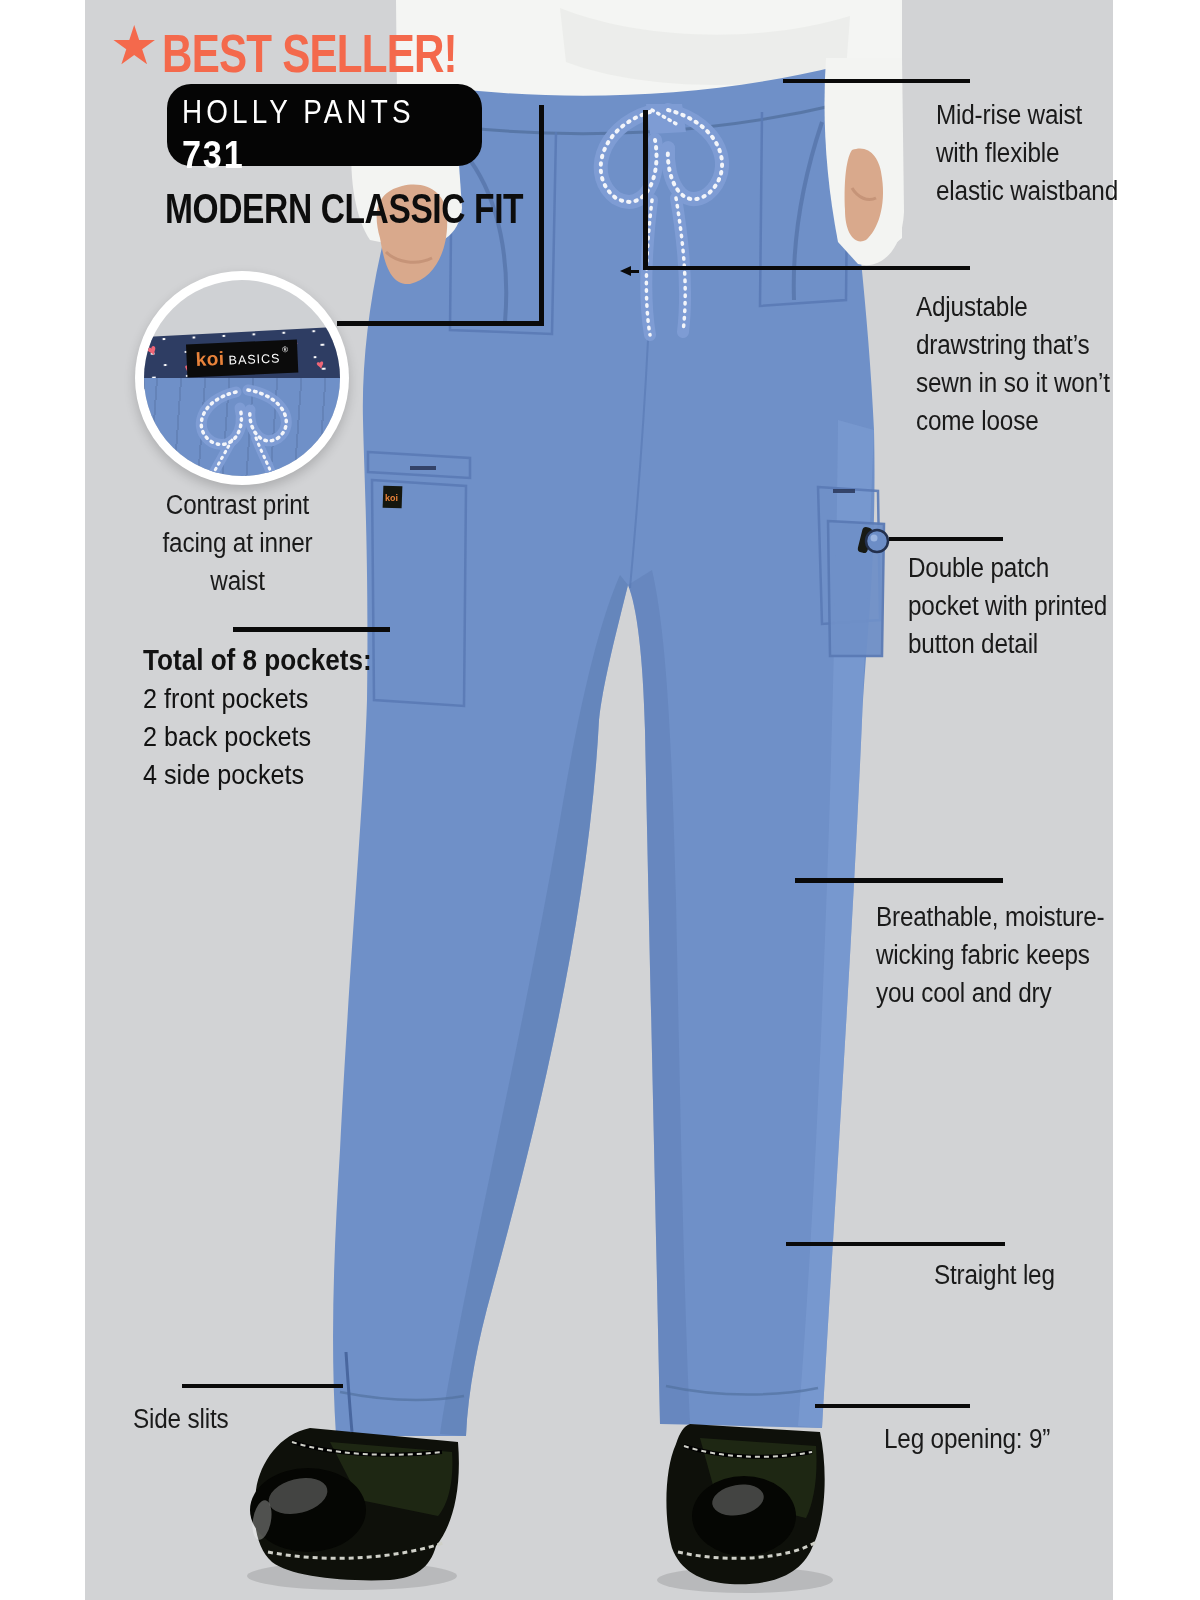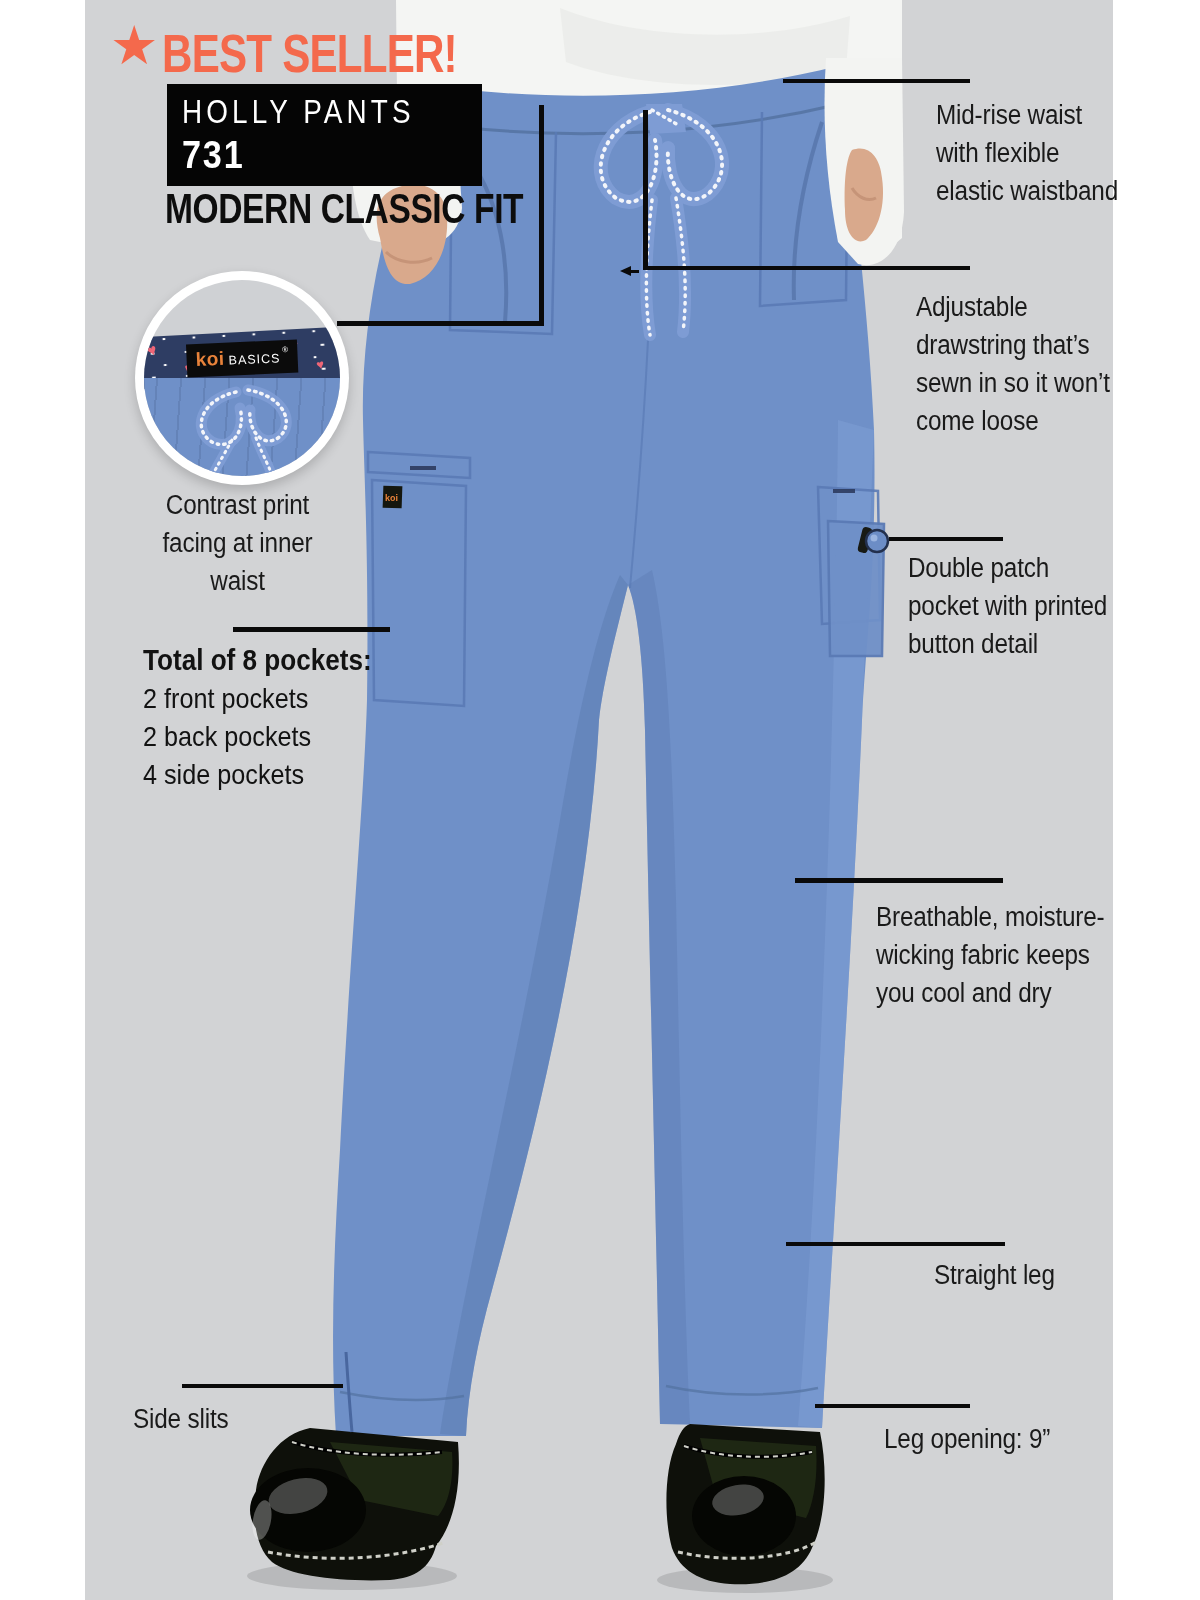--- a/index.html
+++ b/index.html
@@ -17,21 +17,21 @@
   .arrow-tail{position:absolute;width:9px;height:3px;background:#0a0a0a;}
 
   
   .callout{position:absolute;color:#1a1a1a;font-size:27px;line-height:38px;
            white-space:pre-line;letter-spacing:-0.2px;
            transform:scaleX(.9);transform-origin:left top;}
   .callout.center{text-align:center;transform-origin:center top;}
   .badge-star{position:absolute;left:110px;top:18px;font-size:54px;color:#f4694c;line-height:1;}
   .badge-label{position:absolute;left:162px;top:22px;font-size:54px;font-weight:bold;color:#f4694c;
                letter-spacing:-1px;transform:scaleX(.78);transform-origin:left top;white-space:nowrap;}
-  .name-box{position:absolute;left:167px;top:84px;width:315px;height:102px;background:#050505;}
+  .name-box{position:absolute;left:167px;top:84px;width:315px;height:82px;background:#050505;border-radius:24px;}
   .prod-name{position:absolute;left:15px;top:8px;color:#ffffff;font-size:34px;font-weight:400;
              letter-spacing:5px;transform:scaleX(.82);transform-origin:left top;white-space:nowrap;}
   .prod-num{position:absolute;left:15px;top:50px;color:#ffffff;font-size:38px;font-weight:bold;
             letter-spacing:2px;transform:scaleX(.9);transform-origin:left top;}
   .prod-fit{position:absolute;left:165px;top:184px;color:#0d0d0d;font-size:43px;font-weight:bold;
             letter-spacing:-0.5px;transform:scaleX(.78);transform-origin:left top;white-space:nowrap;}
   .pk-head{font-size:29px;font-weight:bold;line-height:40px;}
   .pk-item{font-size:28px;line-height:38px;}
   .pockets-block{position:absolute;left:143px;top:640px;color:#121212;
                  transform:scaleX(.9);transform-origin:left top;}

